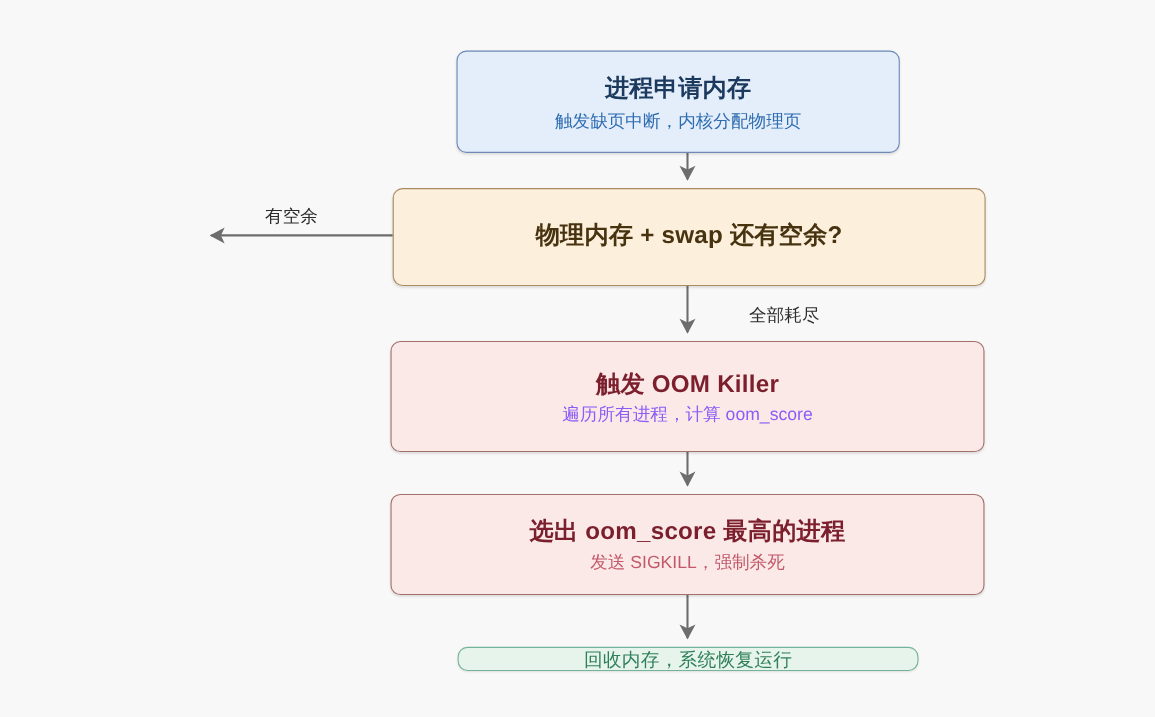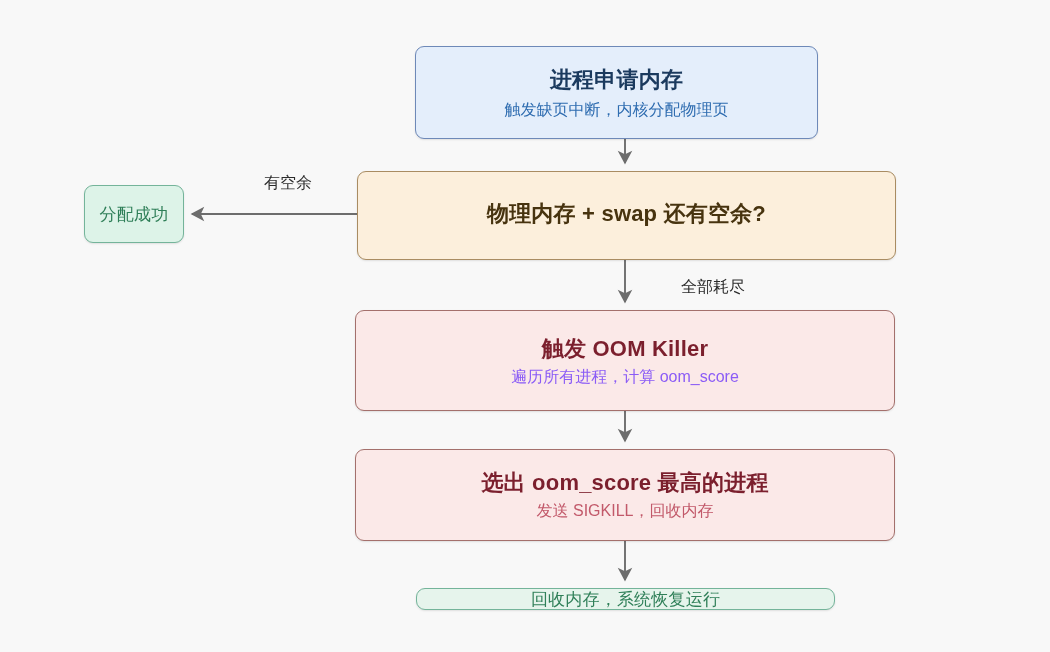--- a/index.html
+++ b/index.html
@@ -115,21 +115,21 @@
 
   
   .edge-label {
     position: absolute;
     font-size: 16px;
     color: #2b2b2b;
     background: #f8f8f8;
     padding: 1px 5px;
     white-space: nowrap;
   }
-  #label-free     { left: 236px; top: 172px; margin-left: 23px; }
+  #label-free     { left: 236px; top: 186px; }
   #label-exhaust  { left: 676px; top: 276px; }
 </style>
 </head>
 <body>
 
 <div id="canvas">
 
   <svg id="edges" viewBox="0 0 1050 652" width="1050" height="652">
     <defs>
       <marker id="arrow" viewBox="0 0 12 12" refX="9.2" refY="6" markerWidth="9" markerHeight="9" orient="auto-start-reverse">
@@ -160,32 +160,29 @@
 
   <div class="node" id="node-request">
     <div class="title">进程申请内存</div>
     <div class="sub">触发缺页中断，内核分配物理页</div>
   </div>
 
   <div class="node" id="node-check">
     <div class="title">物理内存 + swap 还有空余?</div>
   </div>
 
-  <div class="node" id="node-success">
-    <div class="title">分配成功</div>
-  </div>
 
   <div class="node" id="node-oom">
     <div class="title">触发 OOM Killer</div>
     <div class="sub">遍历所有进程，计算 oom_score</div>
   </div>
 
   <div class="node" id="node-select">
     <div class="title">选出 oom_score 最高的进程</div>
-    <div class="sub">发送 SIGKILL，回收内存</div>
+    <div class="sub">发送 SIGKILL，强制杀死</div>
   </div>
 
   <div class="node" id="node-recover">
     <div class="title">回收内存，系统恢复运行</div>
   </div>
 
   <div class="edge-label" id="label-free">有空余</div>
 
   <div class="edge-label" id="label-exhaust">全部耗尽</div>
 

